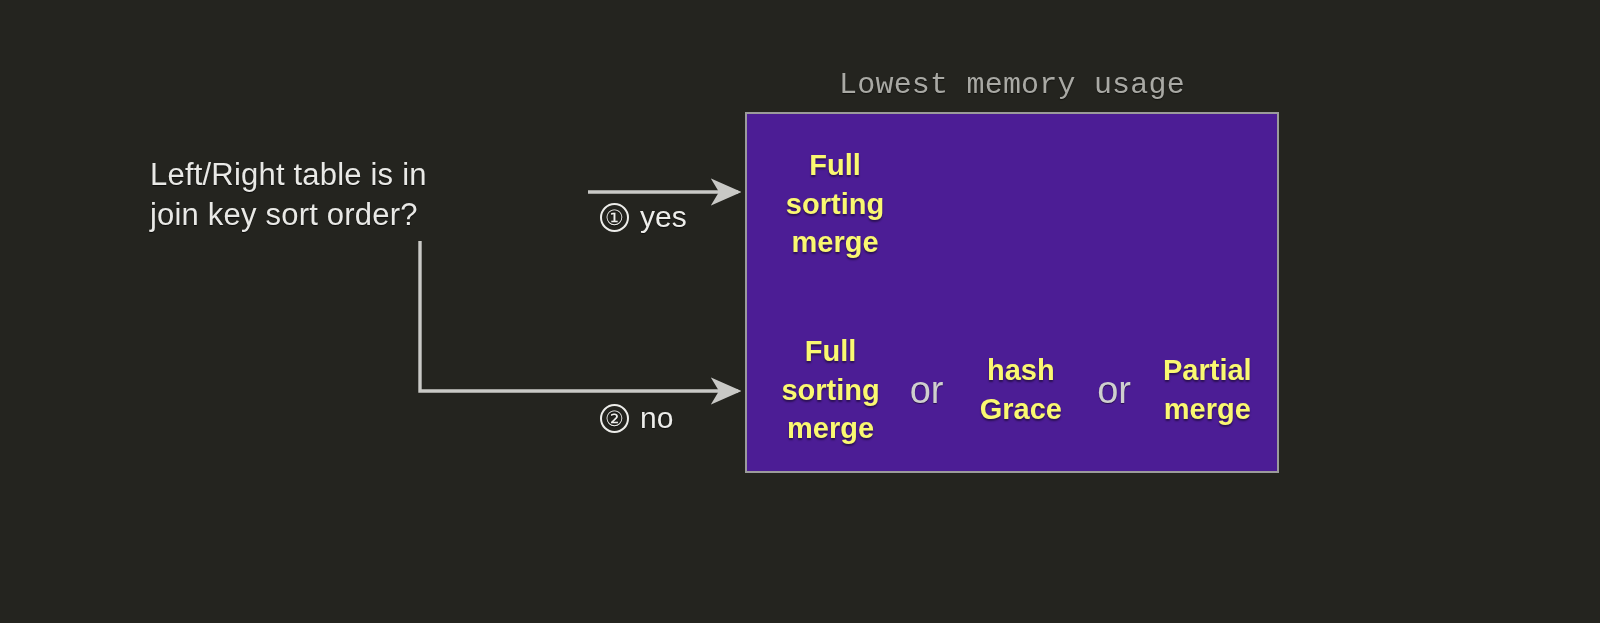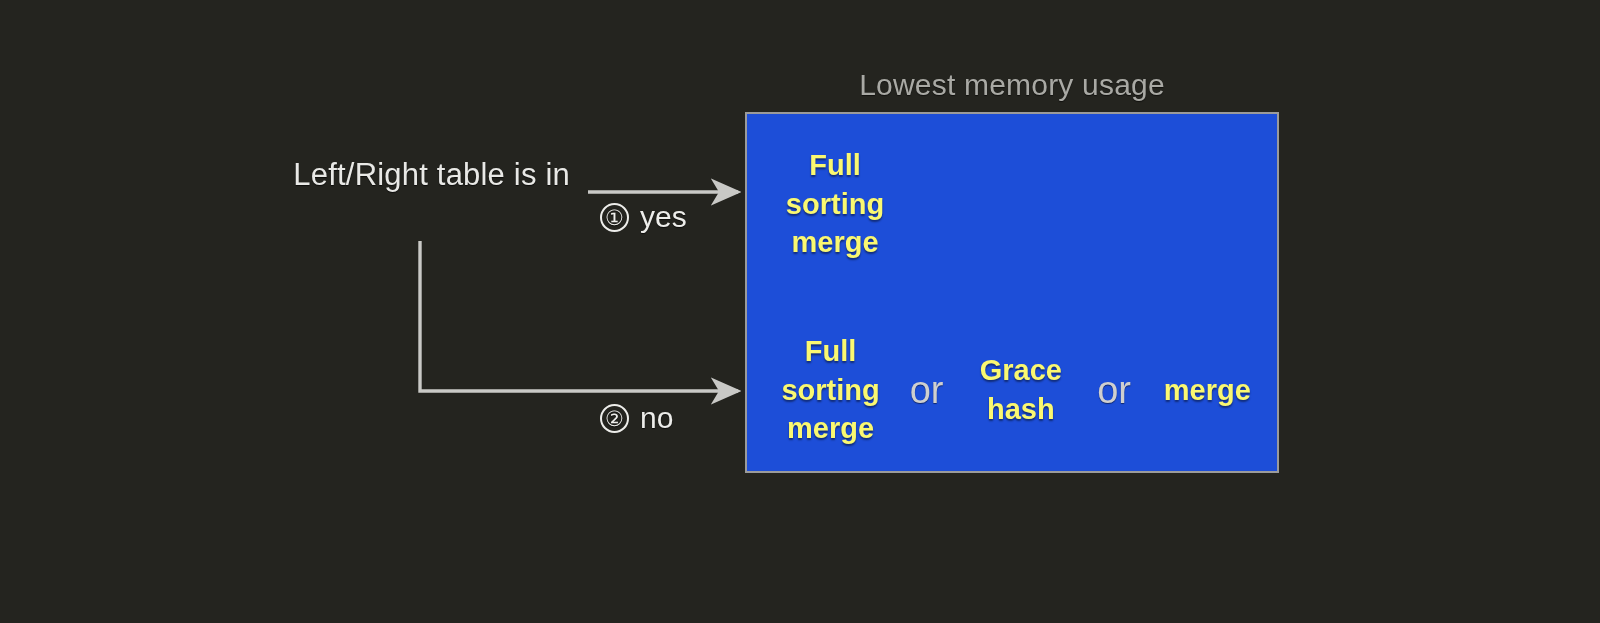--- a/index.html
+++ b/index.html
@@ -18,21 +18,21 @@
     width: 1600px;
     height: 623px;
   }
 
   
   .question {
     position: absolute;
     left: 150px;
     top: 155px;
     width: 420px;
-    text-align: right;
+    text-align: left;
     color: #e9e9e6;
     font-size: 31px;
     line-height: 1.28;
     letter-spacing: 0.2px;
     text-shadow: 0 1px 1px rgba(0,0,0,0.65);
   }
   .question .q-line { display: block; }
 
   
   #connectors {
@@ -72,33 +72,34 @@
   
   .memory-caption {
     position: absolute;
     width: 534px;
     left: 745px;
     text-align: center;
     color: #a9a9a4;
     font-size: 30px;
     letter-spacing: 0.2px;
     text-shadow: 0 1px 1px rgba(0,0,0,0.55);
+    font-family: Liberation Mono, monospace;
   }
   #caption-top    { top: 68px; }
   #caption-bottom { top: 482px; }
 
   
   #outcome-panel {
     position: absolute;
     left: 745px;
     top: 112px;
     width: 534px;
     height: 361px;
     box-sizing: border-box;
-    background: #1d4ed8;
+    background: #4c1d95;
     border: 2px solid #9b9b9b;
   }
 
   .outcome-row {
     position: absolute;
     left: 0;
     width: 100%;
     display: flex;
     align-items: center;
     justify-content: flex-start;
@@ -131,20 +132,21 @@
 
   #row-sorted .outcome-a { width: 152px; margin-left: 12px; }
 </style>
 </head>
 <body>
 
 <div id="stage">
 
   <div class="question">
     <span class="q-line">Left/Right table is in</span>
+    <span class="q-line">join key sort order?</span>
   </div>
 
   <svg id="connectors" viewBox="0 0 1600 623" xmlns="http://www.w3.org/2000/svg">
     <defs>
       <marker id="arrowhead" markerWidth="9" markerHeight="8" refX="8" refY="4" orient="auto" markerUnits="strokeWidth">
         <path d="M0,0 L9,4 L0,8 L2.4,4 Z" fill="#c9c9c6"></path>
       </marker>
     </defs>
 
     <path d="M588,192 L738,192" stroke="#c9c9c6" stroke-width="3.4" fill="none" marker-end="url(#arrowhead)"></path>
@@ -174,24 +176,25 @@
     </div>
 
     <div class="outcome-row" id="row-unsorted">
       <div class="outcome outcome-a">
         <span class="o-line">Full</span>
         <span class="o-line">sorting</span>
         <span class="o-line">merge</span>
       </div>
       <div class="or-sep or-a">or</div>
       <div class="outcome outcome-b">
+        <span class="o-line">hash</span>
         <span class="o-line">Grace</span>
-        <span class="o-line">hash</span>
       </div>
       <div class="or-sep or-b">or</div>
       <div class="outcome outcome-c">
+        <span class="o-line">Partial</span>
         <span class="o-line">merge</span>
       </div>
     </div>
 
   </div>
 
 </div>
 
 </body></html>

